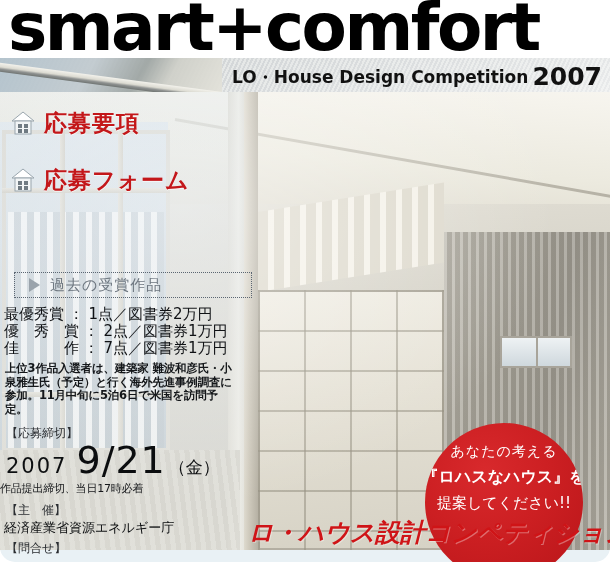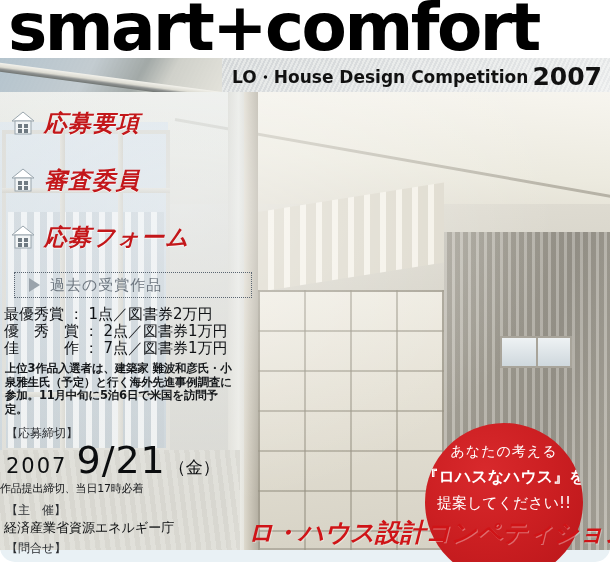--- a/index.html
+++ b/index.html
@@ -192,21 +192,20 @@
     position: absolute; left: 0; top: 0; width: 244px; height: 458px;
     background: linear-gradient(180deg, rgba(222,231,238,.30) 0%, rgba(226,231,234,.42) 38%, rgba(236,238,236,.55) 100%);
   }
 
   
   #nav {
     position: absolute;
     left: 0; top: 104px;
     width: 244px;
     z-index: 6;
-    font-style: italic;
   }
   .nav-item {
     position: relative;
     display: flex;
     align-items: center;
     height: 38px;
     margin-bottom: 19px;
     cursor: pointer;
   }
   .house-icon {
@@ -434,33 +433,20 @@
           <rect x="5" y="11" width="16" height="13" fill="#f2f5f6" stroke="#9aa6ae" stroke-width="1"></rect>
           <rect x="8" y="14" width="4" height="4" fill="#6f7a82"></rect>
           <rect x="14" y="14" width="4" height="4" fill="#6f7a82"></rect>
           <rect x="8" y="19" width="4" height="4" fill="#6f7a82"></rect>
           <rect x="14" y="19" width="4" height="4" fill="#6f7a82"></rect>
         </svg>
       </span>
       <span class="nav-label">応募要項</span>
     </div>
 
-    <div class="nav-item">
-      <span class="house-icon">
-        <svg width="26" height="26" viewBox="0 0 26 26">
-          <polygon points="13,2 24,11 2,11" fill="#ffffff" stroke="#9aa6ae" stroke-width="1"></polygon>
-          <rect x="5" y="11" width="16" height="13" fill="#f2f5f6" stroke="#9aa6ae" stroke-width="1"></rect>
-          <rect x="8" y="14" width="4" height="4" fill="#6f7a82"></rect>
-          <rect x="14" y="14" width="4" height="4" fill="#6f7a82"></rect>
-          <rect x="8" y="19" width="4" height="4" fill="#6f7a82"></rect>
-          <rect x="14" y="19" width="4" height="4" fill="#6f7a82"></rect>
-        </svg>
-      </span>
-      <span class="nav-label">審査委員</span>
-    </div>
 
     <div class="nav-item">
       <span class="house-icon">
         <svg width="26" height="26" viewBox="0 0 26 26">
           <polygon points="13,2 24,11 2,11" fill="#ffffff" stroke="#9aa6ae" stroke-width="1"></polygon>
           <rect x="5" y="11" width="16" height="13" fill="#f2f5f6" stroke="#9aa6ae" stroke-width="1"></rect>
           <rect x="8" y="14" width="4" height="4" fill="#6f7a82"></rect>
           <rect x="14" y="14" width="4" height="4" fill="#6f7a82"></rect>
           <rect x="8" y="19" width="4" height="4" fill="#6f7a82"></rect>
           <rect x="14" y="19" width="4" height="4" fill="#6f7a82"></rect>

